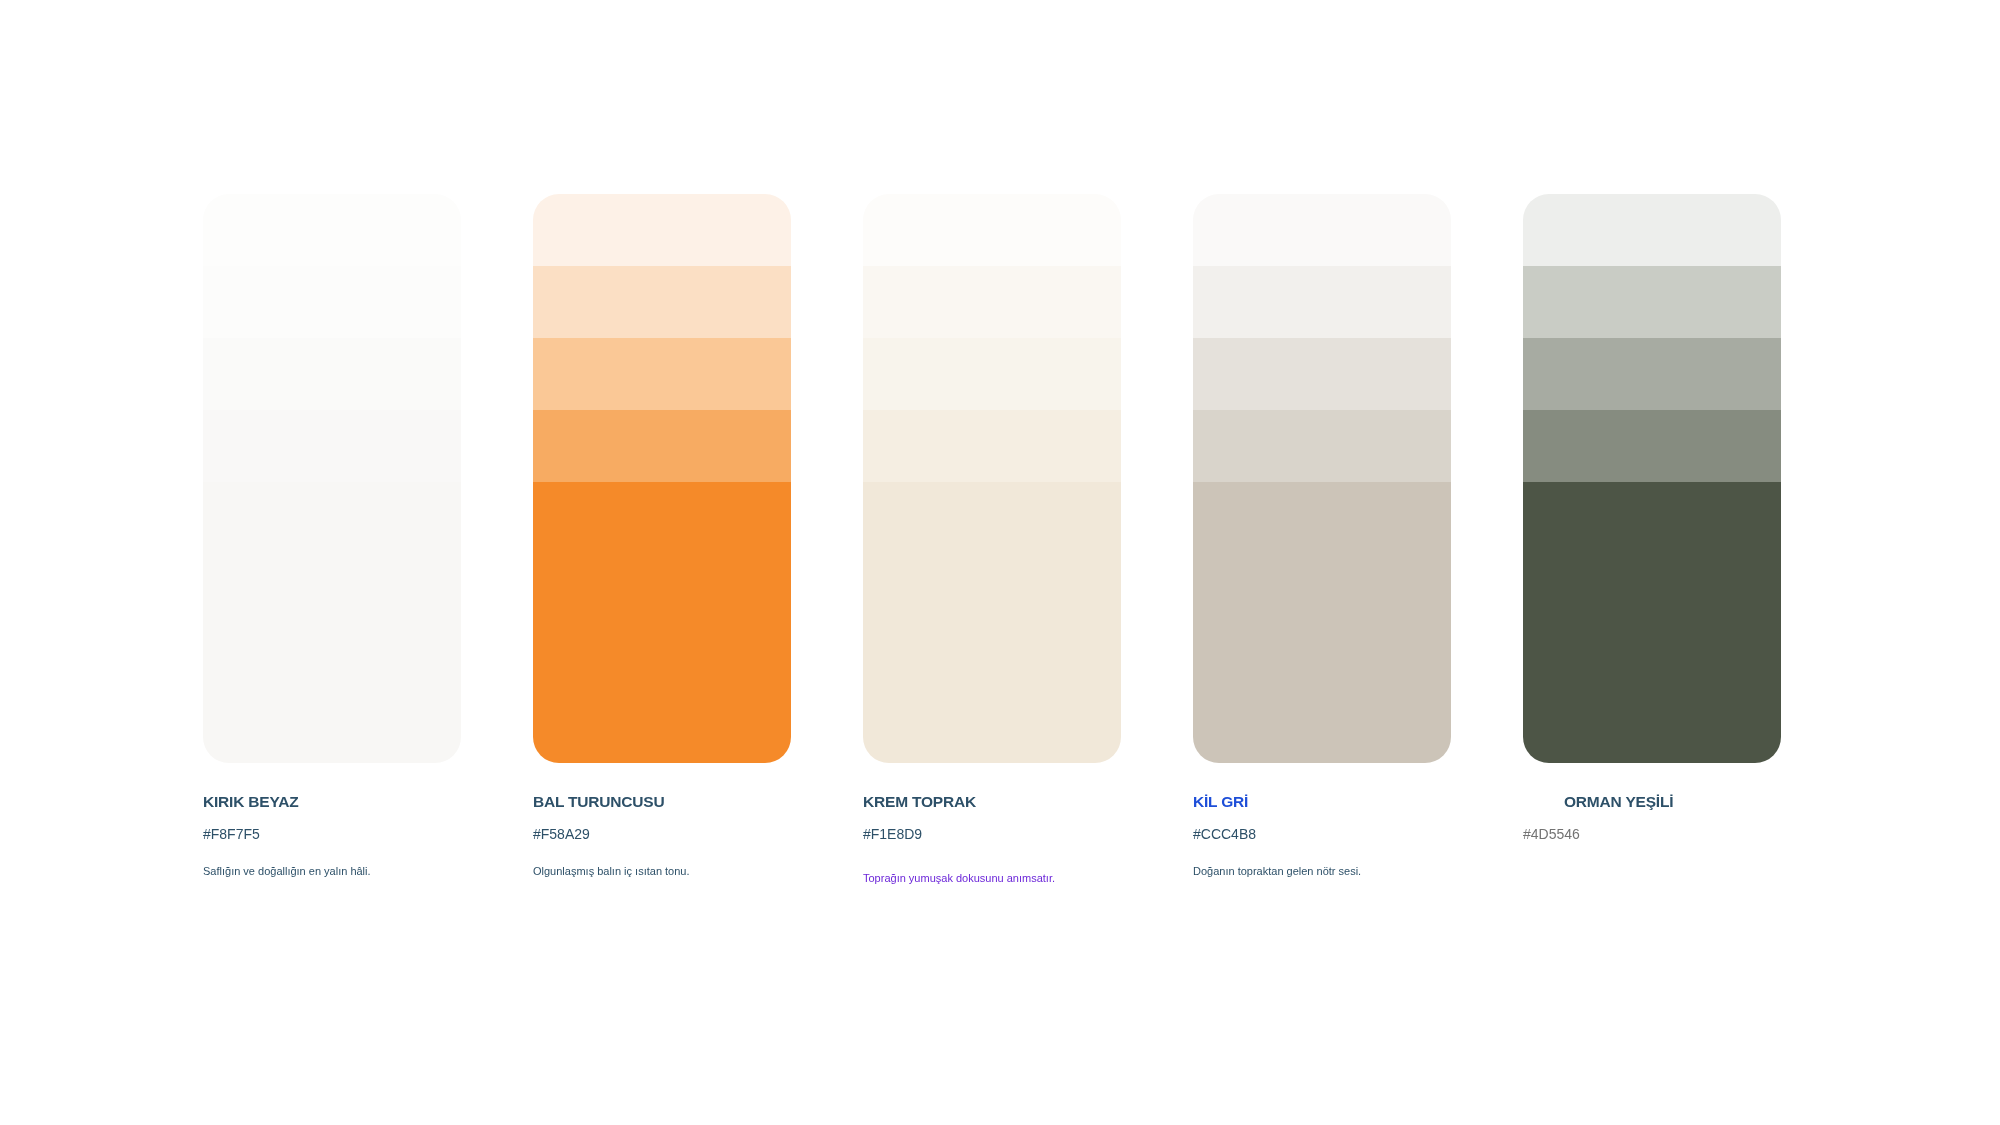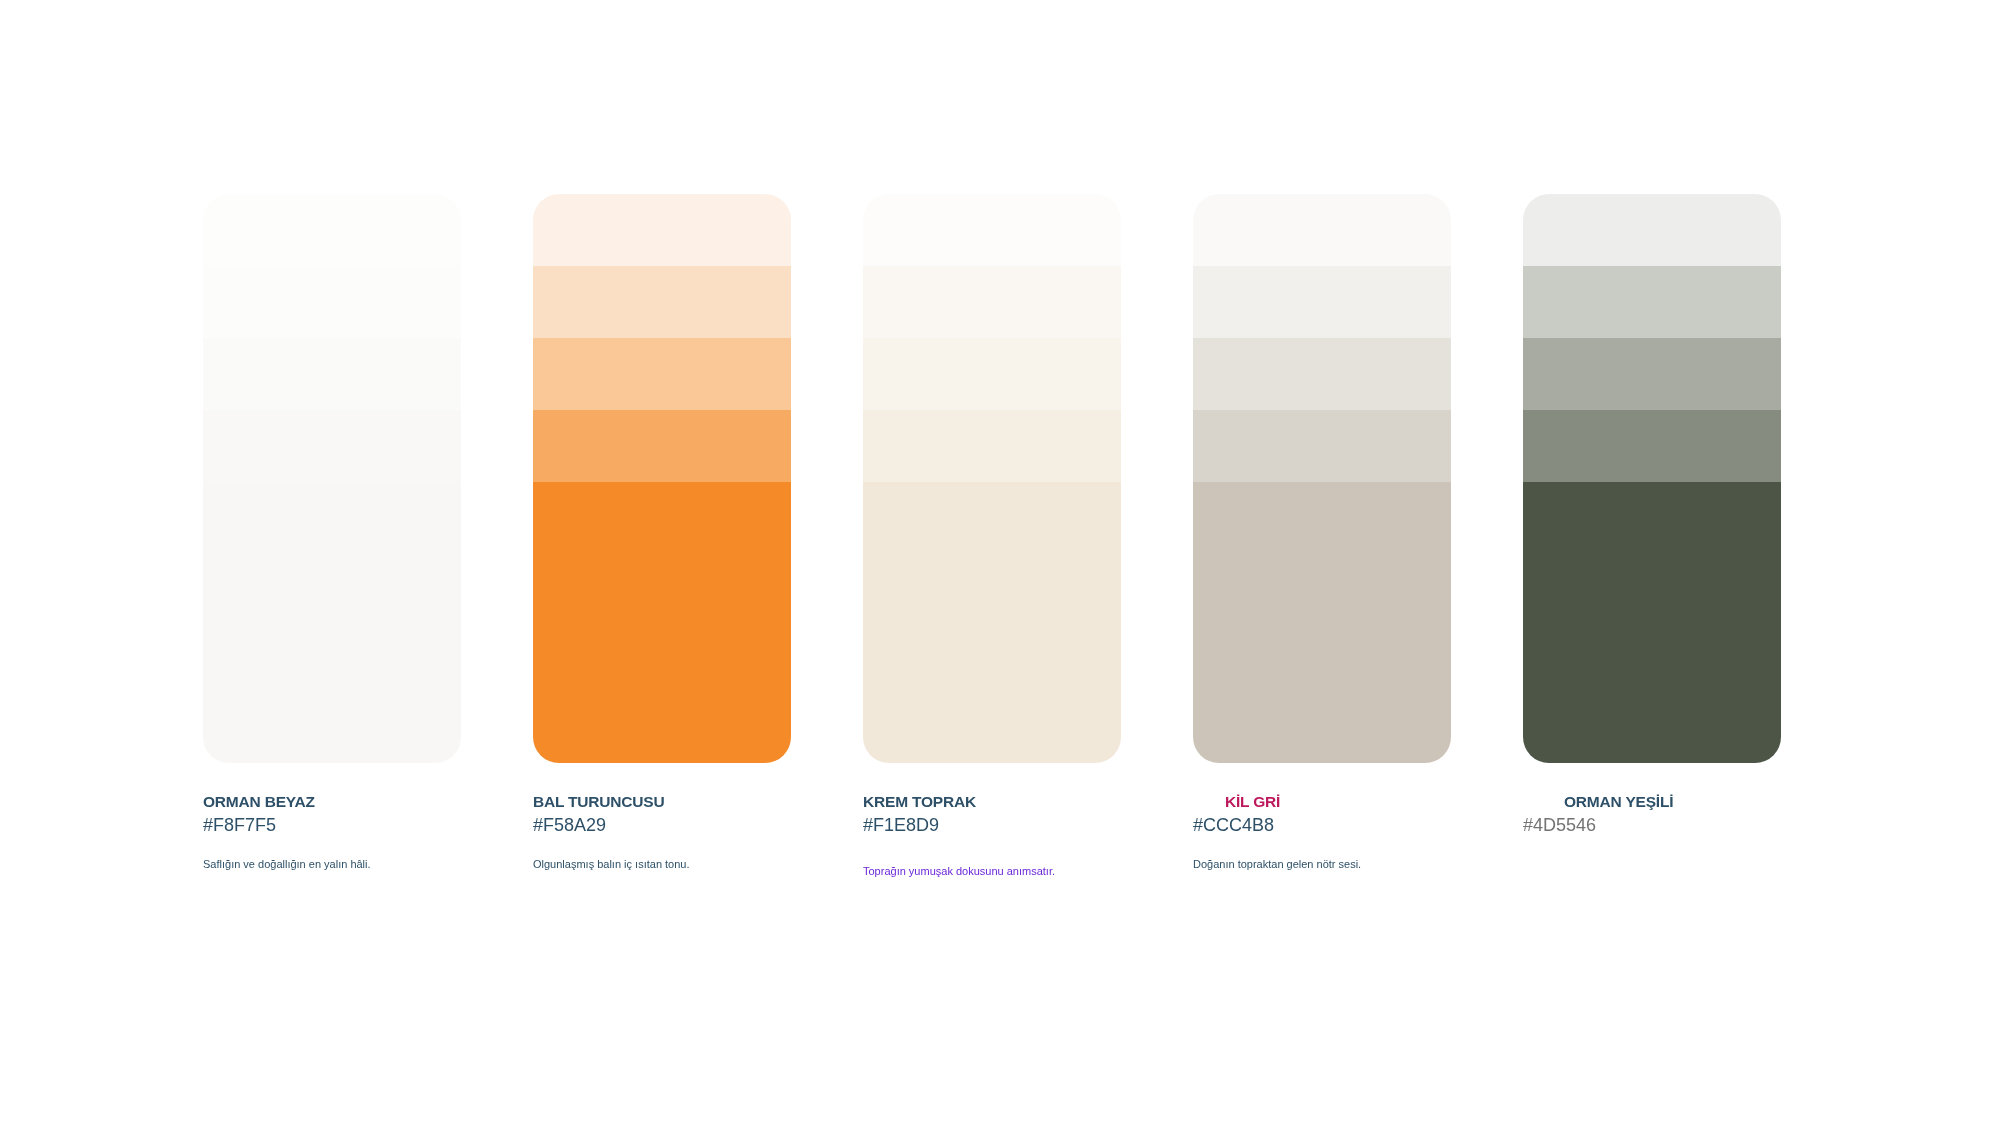--- a/index.html
+++ b/index.html
@@ -54,25 +54,25 @@
   }
   .swatch-name {
     font-size: 15.5px;
     font-weight: bold;
     letter-spacing: -0.2px;
     color: #2D5068;
     line-height: 1.2;
     white-space: nowrap;
   }
   .swatch-hex {
-    font-size: 18px;
+    font-size: 14px;
     font-weight: normal;
     color: #2D5068;
     line-height: 1.25;
-    margin-top: 2px;
+    margin-top: 14px;
   }
   .swatch-desc {
     font-size: 11px;
     font-weight: normal;
     color: #2D5068;
     line-height: 1.35;
     margin-top: 21px;
     max-width: 240px;
   }
 </style>
@@ -83,21 +83,21 @@
 
   <div class="swatch-column">
     <div class="swatch-card">
       <div class="tone tone-0" style="background-color: rgb(253, 253, 252);"></div>
       <div class="tone tone-1" style="background-color: rgb(252, 252, 251);"></div>
       <div class="tone tone-2" style="background-color: rgb(250, 250, 249);"></div>
       <div class="tone tone-3" style="background-color: rgb(249, 248, 247);"></div>
       <div class="tone tone-4" style="background-color: rgb(248, 247, 245);"></div>
     </div>
     <div class="swatch-info">
-      <div class="swatch-name" style="color: rgb(45, 80, 104);">ORMAN BEYAZ</div>
+      <div class="swatch-name" style="color: rgb(45, 80, 104);">KIRIK BEYAZ</div>
       <div class="swatch-hex" style="color: rgb(45, 80, 104);">#F8F7F5</div>
       <div class="swatch-desc" style="color: rgb(45, 80, 104);">Saflığın ve doğallığın en yalın hâli.</div>
     </div>
   </div>
 
   <div class="swatch-column">
     <div class="swatch-card">
       <div class="tone tone-0" style="background-color: rgb(253, 241, 231);"></div>
       <div class="tone tone-1" style="background-color: rgb(251, 223, 196);"></div>
       <div class="tone tone-2" style="background-color: rgb(250, 200, 150);"></div>
@@ -128,21 +128,21 @@
 
   <div class="swatch-column">
     <div class="swatch-card">
       <div class="tone tone-0" style="background-color: rgb(250, 249, 248);"></div>
       <div class="tone tone-1" style="background-color: rgb(242, 240, 237);"></div>
       <div class="tone tone-2" style="background-color: rgb(229, 225, 219);"></div>
       <div class="tone tone-3" style="background-color: rgb(217, 212, 203);"></div>
       <div class="tone tone-4" style="background-color: rgb(204, 196, 184);"></div>
     </div>
     <div class="swatch-info">
-      <div class="swatch-name" style="color: #be185d; margin-left: 32px;">KİL GRİ</div>
+      <div class="swatch-name" style="color: #1d4ed8;">KİL GRİ</div>
       <div class="swatch-hex" style="color: rgb(45, 80, 104);">#CCC4B8</div>
       <div class="swatch-desc" style="color: rgb(45, 80, 104);">Doğanın topraktan gelen nötr sesi.</div>
     </div>
   </div>
 
   <div class="swatch-column">
     <div class="swatch-card">
       <div class="tone tone-0" style="background-color: rgb(237, 238, 236);"></div>
       <div class="tone tone-1" style="background-color: rgb(201, 204, 197);"></div>
       <div class="tone tone-2" style="background-color: rgb(167, 171, 162);"></div>

